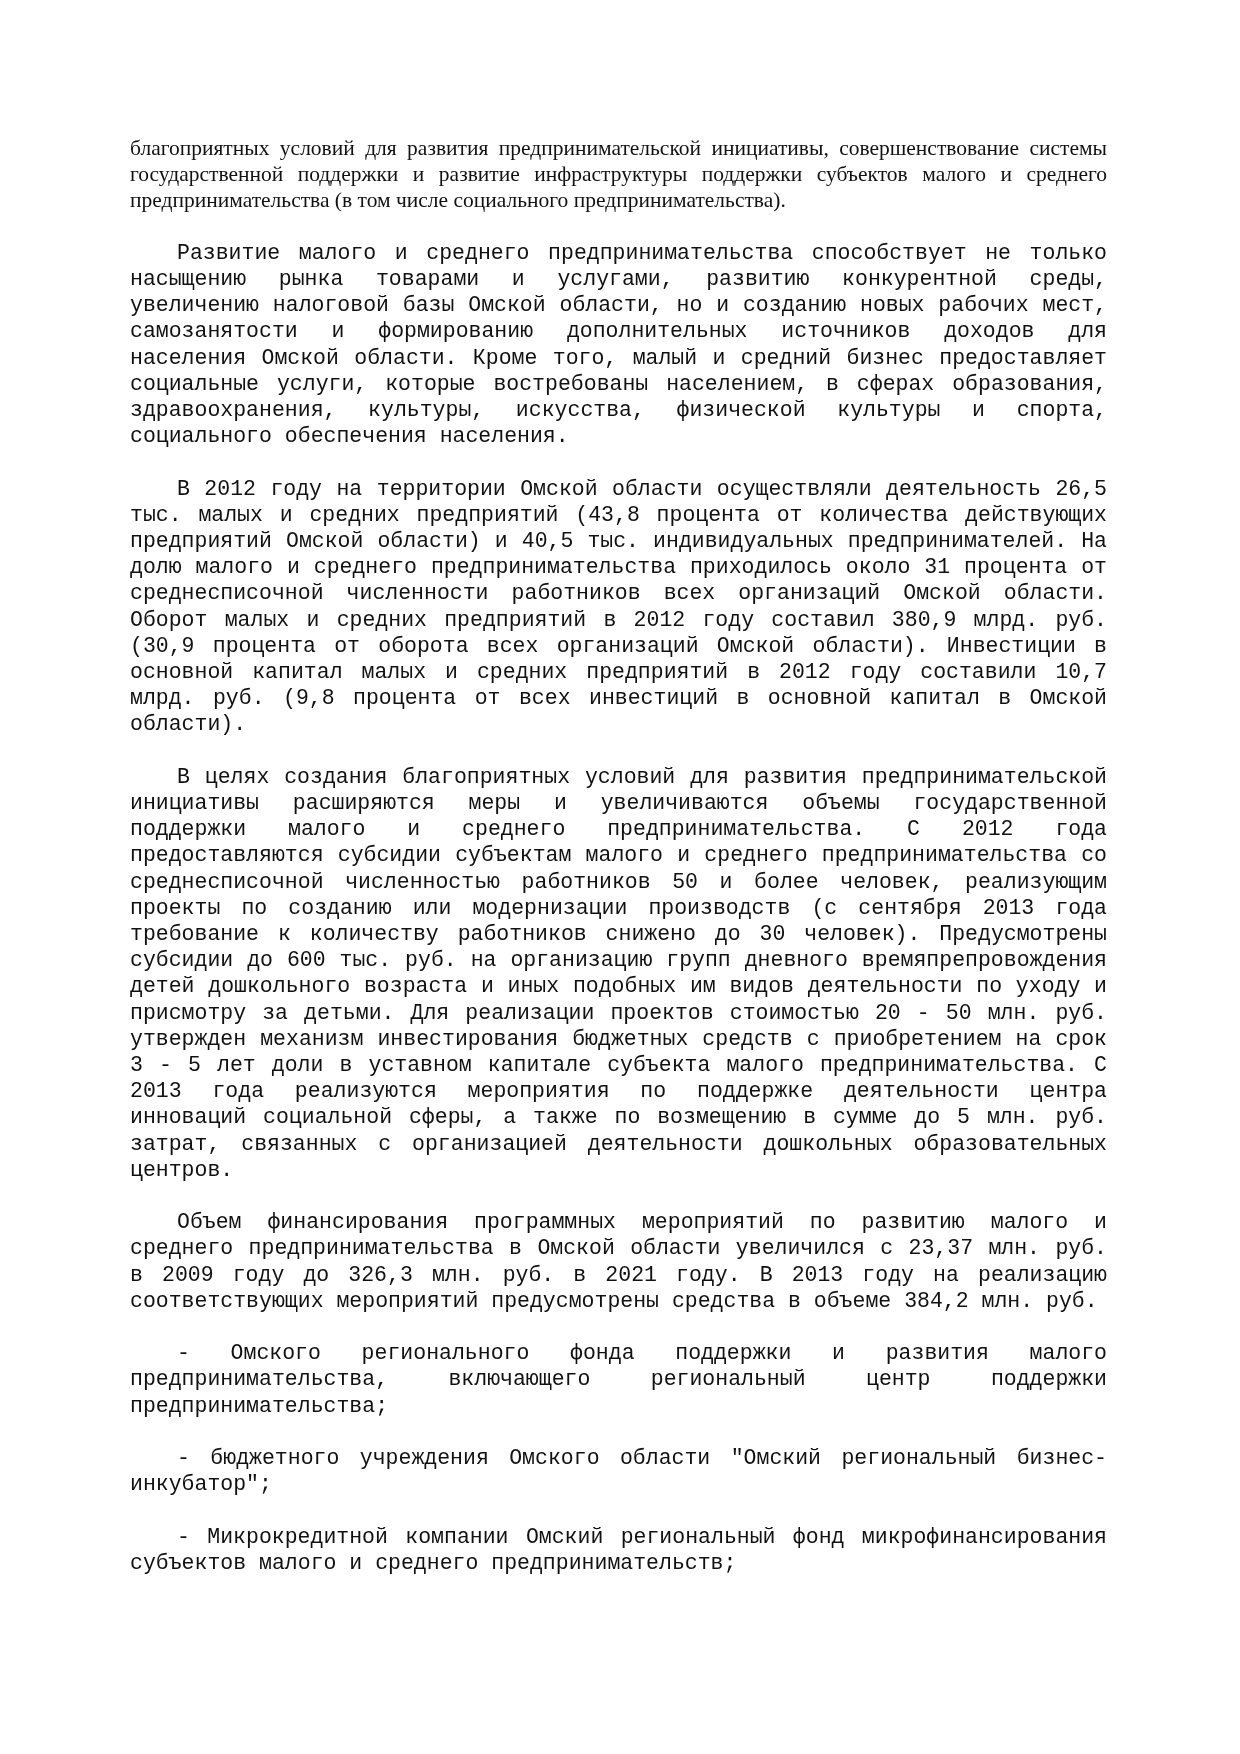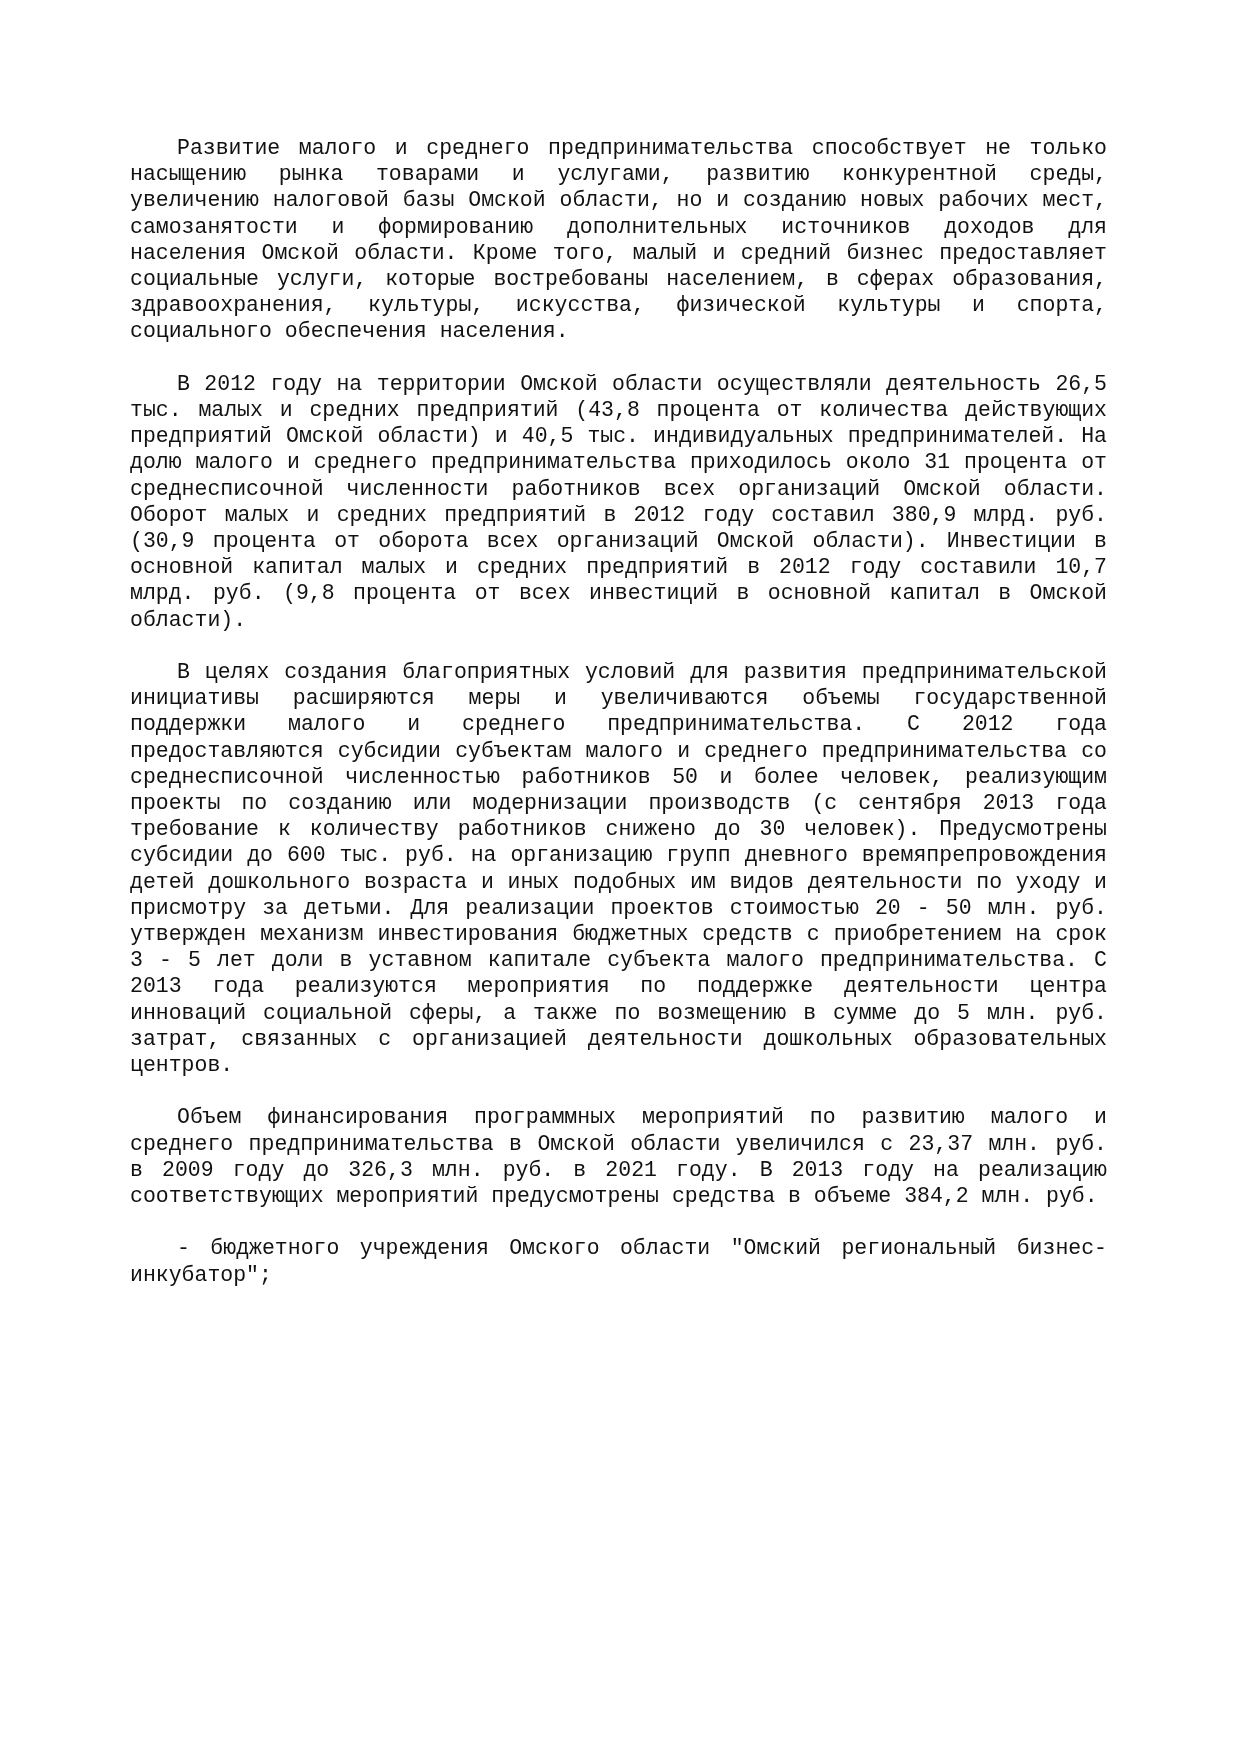--- a/index.html
+++ b/index.html
@@ -11,18 +11,21 @@
     text-align: justify;
   }
   .page p { margin: 0 0 26.2px 0; }
   .indent { text-indent: 47px; font-family: Liberation Mono, monospace; }
   .note { margin-top: -26.2px !important; }
 </style>
 </head>
 <body>
 
 <div class="page">
+  <p>благоприятных условий для развития предпринимательской инициативы, совершенствование системы государственной поддержки и развитие инфраструктуры поддержки субъектов малого и среднего предпринимательства (в том числе социального предпринимательства).</p>
   <p class="indent">Развитие малого и среднего предпринимательства способствует не только насыщению рынка товарами и услугами, развитию конкурентной среды, увеличению налоговой базы Омской области, но и созданию новых рабочих мест, самозанятости и формированию дополнительных источников доходов для населения Омской области. Кроме того, малый и средний бизнес предоставляет социальные услуги, которые востребованы населением, в сферах образования, здравоохранения, культуры, искусства, физической культуры и спорта, социального обеспечения населения.</p>
   <p class="indent">В 2012 году на территории Омской области осуществляли деятельность 26,5 тыс. малых и средних предприятий (43,8 процента от количества действующих предприятий Омской области) и 40,5 тыс. индивидуальных предпринимателей. На долю малого и среднего предпринимательства приходилось около 31 процента от среднесписочной численности работников всех организаций Омской области. Оборот малых и средних предприятий в 2012 году составил 380,9 млрд. руб. (30,9 процента от оборота всех организаций Омской области). Инвестиции в основной капитал малых и средних предприятий в 2012 году составили 10,7 млрд. руб. (9,8 процента от всех инвестиций в основной капитал в Омской области).</p>
   <p class="indent">В целях создания благоприятных условий для развития предпринимательской инициативы расширяются меры и увеличиваются объемы государственной поддержки малого и среднего предпринимательства. С 2012 года предоставляются субсидии субъектам малого и среднего предпринимательства со среднесписочной численностью работников 50 и более человек, реализующим проекты по созданию или модернизации производств (с сентября 2013 года требование к количеству работников снижено до 30 человек). Предусмотрены субсидии до 600 тыс. руб. на организацию групп дневного времяпрепровождения детей дошкольного возраста и иных подобных им видов деятельности по уходу и присмотру за детьми. Для реализации проектов стоимостью 20 - 50 млн. руб. утвержден механизм инвестирования бюджетных средств с приобретением на срок 3 - 5 лет доли в уставном капитале субъекта малого предпринимательства. С 2013 года реализуются мероприятия по поддержке деятельности центра инноваций социальной сферы, а также по возмещению в сумме до 5 млн. руб. затрат, связанных с организацией деятельности дошкольных образовательных центров.</p>
   <p class="indent">Объем финансирования программных мероприятий по развитию малого и среднего предпринимательства в Омской области увеличился с 23,37 млн. руб. в 2009 году до 326,3 млн. руб. в 2021 году. В 2013 году на реализацию соответствующих мероприятий предусмотрены средства в объеме 384,2 млн. руб.</p>
+  <p class="indent">- Омского регионального фонда поддержки и развития малого предпринимательства, включающего региональный центр поддержки предпринимательства;</p>
   <p class="indent">- бюджетного учреждения Омского области "Омский региональный бизнес-инкубатор";</p>
+  <p class="indent">- Микрокредитной компании Омский региональный фонд микрофинансирования субъектов малого и среднего предпринимательств;</p>
 </div>
 
 </body></html>

